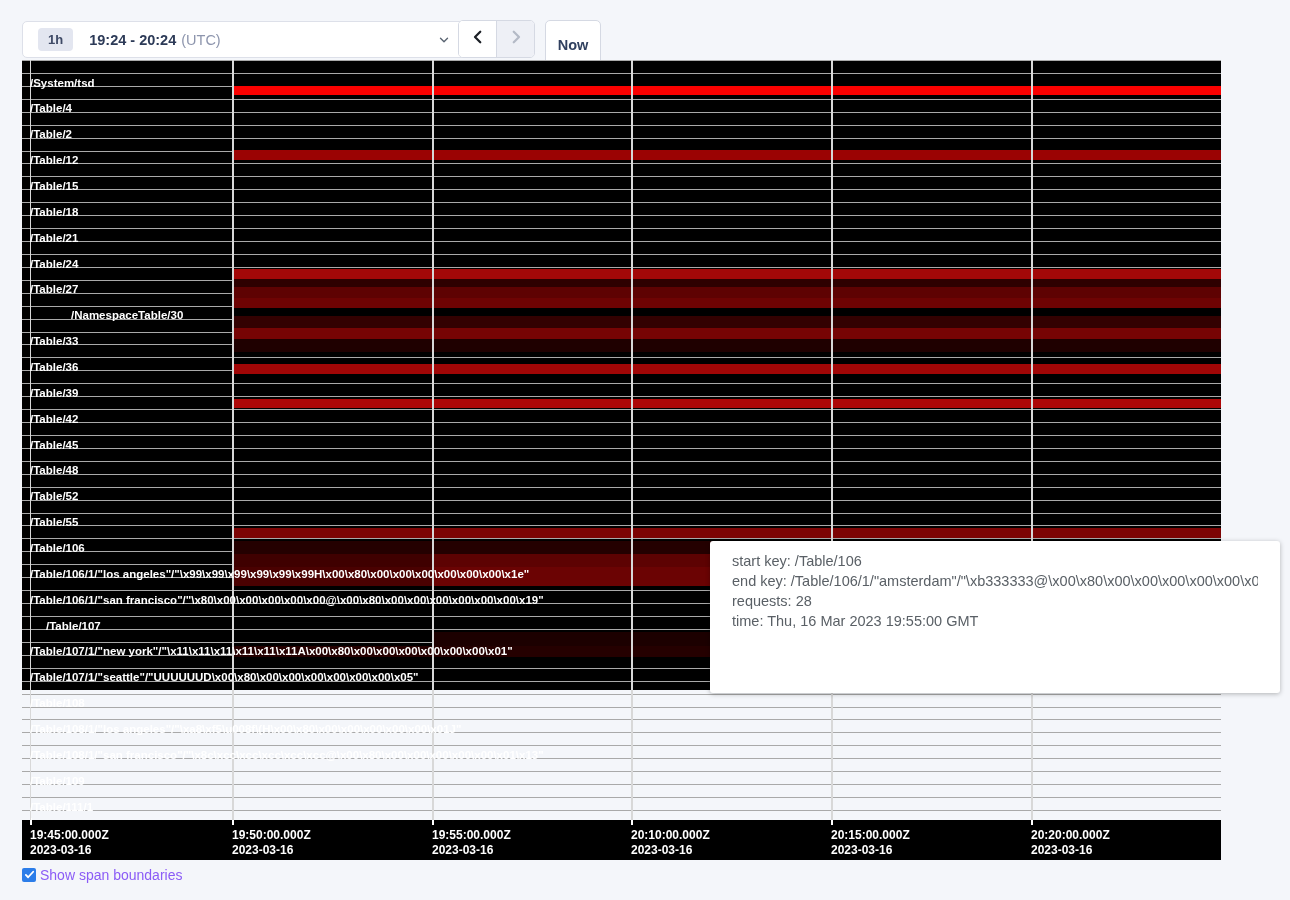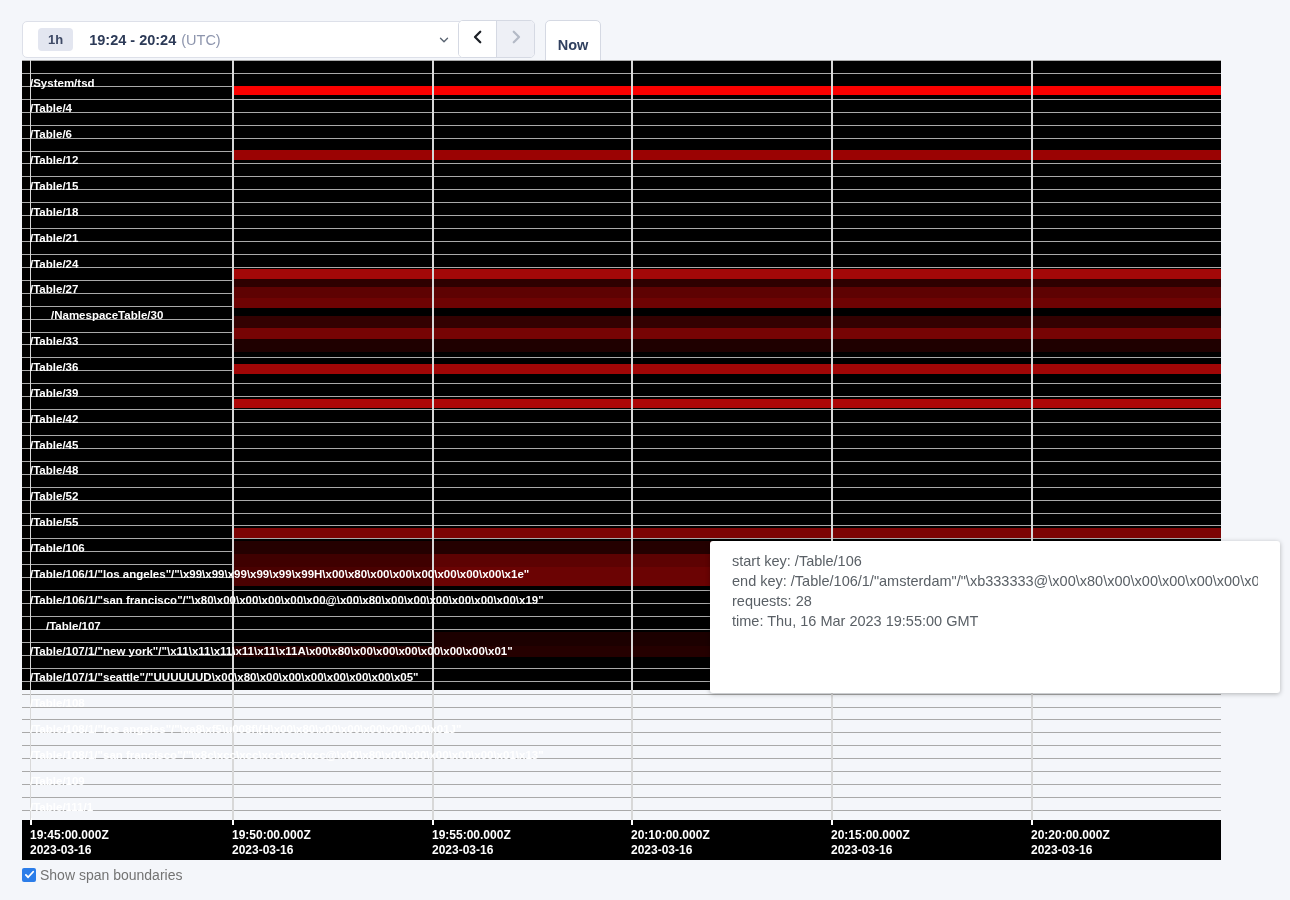--- a/index.html
+++ b/index.html
@@ -33,21 +33,21 @@
   .tick-label{position:absolute;top:8px;color:#fff;font-size:12px;font-weight:bold;line-height:15px;
     white-space:nowrap;}
   .tooltip{position:absolute;left:710px;top:541px;width:570px;height:152px;background:#fff;
     border-radius:3px;box-shadow:0 1px 5px rgba(0,0,0,0.28);z-index:10;box-sizing:border-box;
     padding:10px 22px;}
   .tooltip div{font-size:14.5px;color:#5a6066;line-height:20px;white-space:nowrap;
     overflow:hidden;}
   .footer{position:absolute;left:22px;top:867px;display:flex;align-items:center;}
   .checkbox{width:14px;height:14px;background:#2b7de9;border-radius:2px;display:flex;
     align-items:center;justify-content:center;cursor:pointer;}
-  .footer-label{margin-left:4px;font-size:14px;color:#737373;}
+  .footer-label{margin-left:4px;font-size:14px;color:#8b5cf6;}
 </style>
 </head>
 <body>
 
 <div class="toolbar">
   <div class="range-select">
     <span class="range-badge">1h</span>
     <span class="range-label">19:24 - 20:24</span>
     <span class="range-tz">(UTC)</span>
     <span class="range-caret">
@@ -100,28 +100,28 @@
       <div class="band-seg" style="top: 572px; height: 14px; left: 410px; width: 789px; background: rgb(28, 0, 0);"></div>
       <div class="band-seg" style="top: 586px; height: 11px; left: 210px; width: 989px; background: rgb(37, 0, 0);"></div>
       <div class="vline" style="left: 8px; width: 1px;"></div>
       <div class="vline" style="left: 210px; width: 2px;"></div>
       <div class="vline" style="left: 410px; width: 2px;"></div>
       <div class="vline" style="left: 609px; width: 2px;"></div>
       <div class="vline" style="left: 809px; width: 2px;"></div>
       <div class="vline" style="left: 1009px; width: 2px;"></div>
       <div class="row-label" style="left: 8px; top: 16.5px;">/System/tsd</div>
       <div class="row-label" style="left: 8px; top: 42.36px;">/Table/4</div>
-      <div class="row-label" style="left: 8px; top: 68.22px;">/Table/6</div>
+      <div class="row-label" style="left: 8px; top: 68.22px;">/Table/2</div>
       <div class="row-label" style="left: 8px; top: 94.08px;">/Table/12</div>
       <div class="row-label" style="left: 8px; top: 119.94px;">/Table/15</div>
       <div class="row-label" style="left: 8px; top: 145.8px;">/Table/18</div>
       <div class="row-label" style="left: 8px; top: 171.66px;">/Table/21</div>
       <div class="row-label" style="left: 8px; top: 197.52px;">/Table/24</div>
       <div class="row-label" style="left: 8px; top: 223.38px;">/Table/27</div>
-      <div class="row-label" style="left: 1px; top: 249.24px; padding-left: 28px;">/NamespaceTable/30</div>
+      <div class="row-label" style="left: 21px; top: 249.24px; padding-left: 28px;">/NamespaceTable/30</div>
       <div class="row-label" style="left: 8px; top: 275.1px;">/Table/33</div>
       <div class="row-label" style="left: 8px; top: 300.96px;">/Table/36</div>
       <div class="row-label" style="left: 8px; top: 326.82px;">/Table/39</div>
       <div class="row-label" style="left: 8px; top: 352.68px; text-align: right;">/Table/42</div>
       <div class="row-label" style="left: 8px; top: 378.54px;">/Table/45</div>
       <div class="row-label" style="left: 8px; top: 404.4px;">/Table/48</div>
       <div class="row-label" style="left: 8px; top: 430.26px;">/Table/52</div>
       <div class="row-label" style="left: 8px; top: 456.12px;">/Table/55</div>
       <div class="row-label" style="left: 8px; top: 481.98px;">/Table/106</div>
       <div class="row-label" style="left: 8px; top: 507.84px;">/Table/106/1/"los angeles"/"\x99\x99\x99\x99\x99\x99H\x00\x80\x00\x00\x00\x00\x00\x00\x1e"</div>

